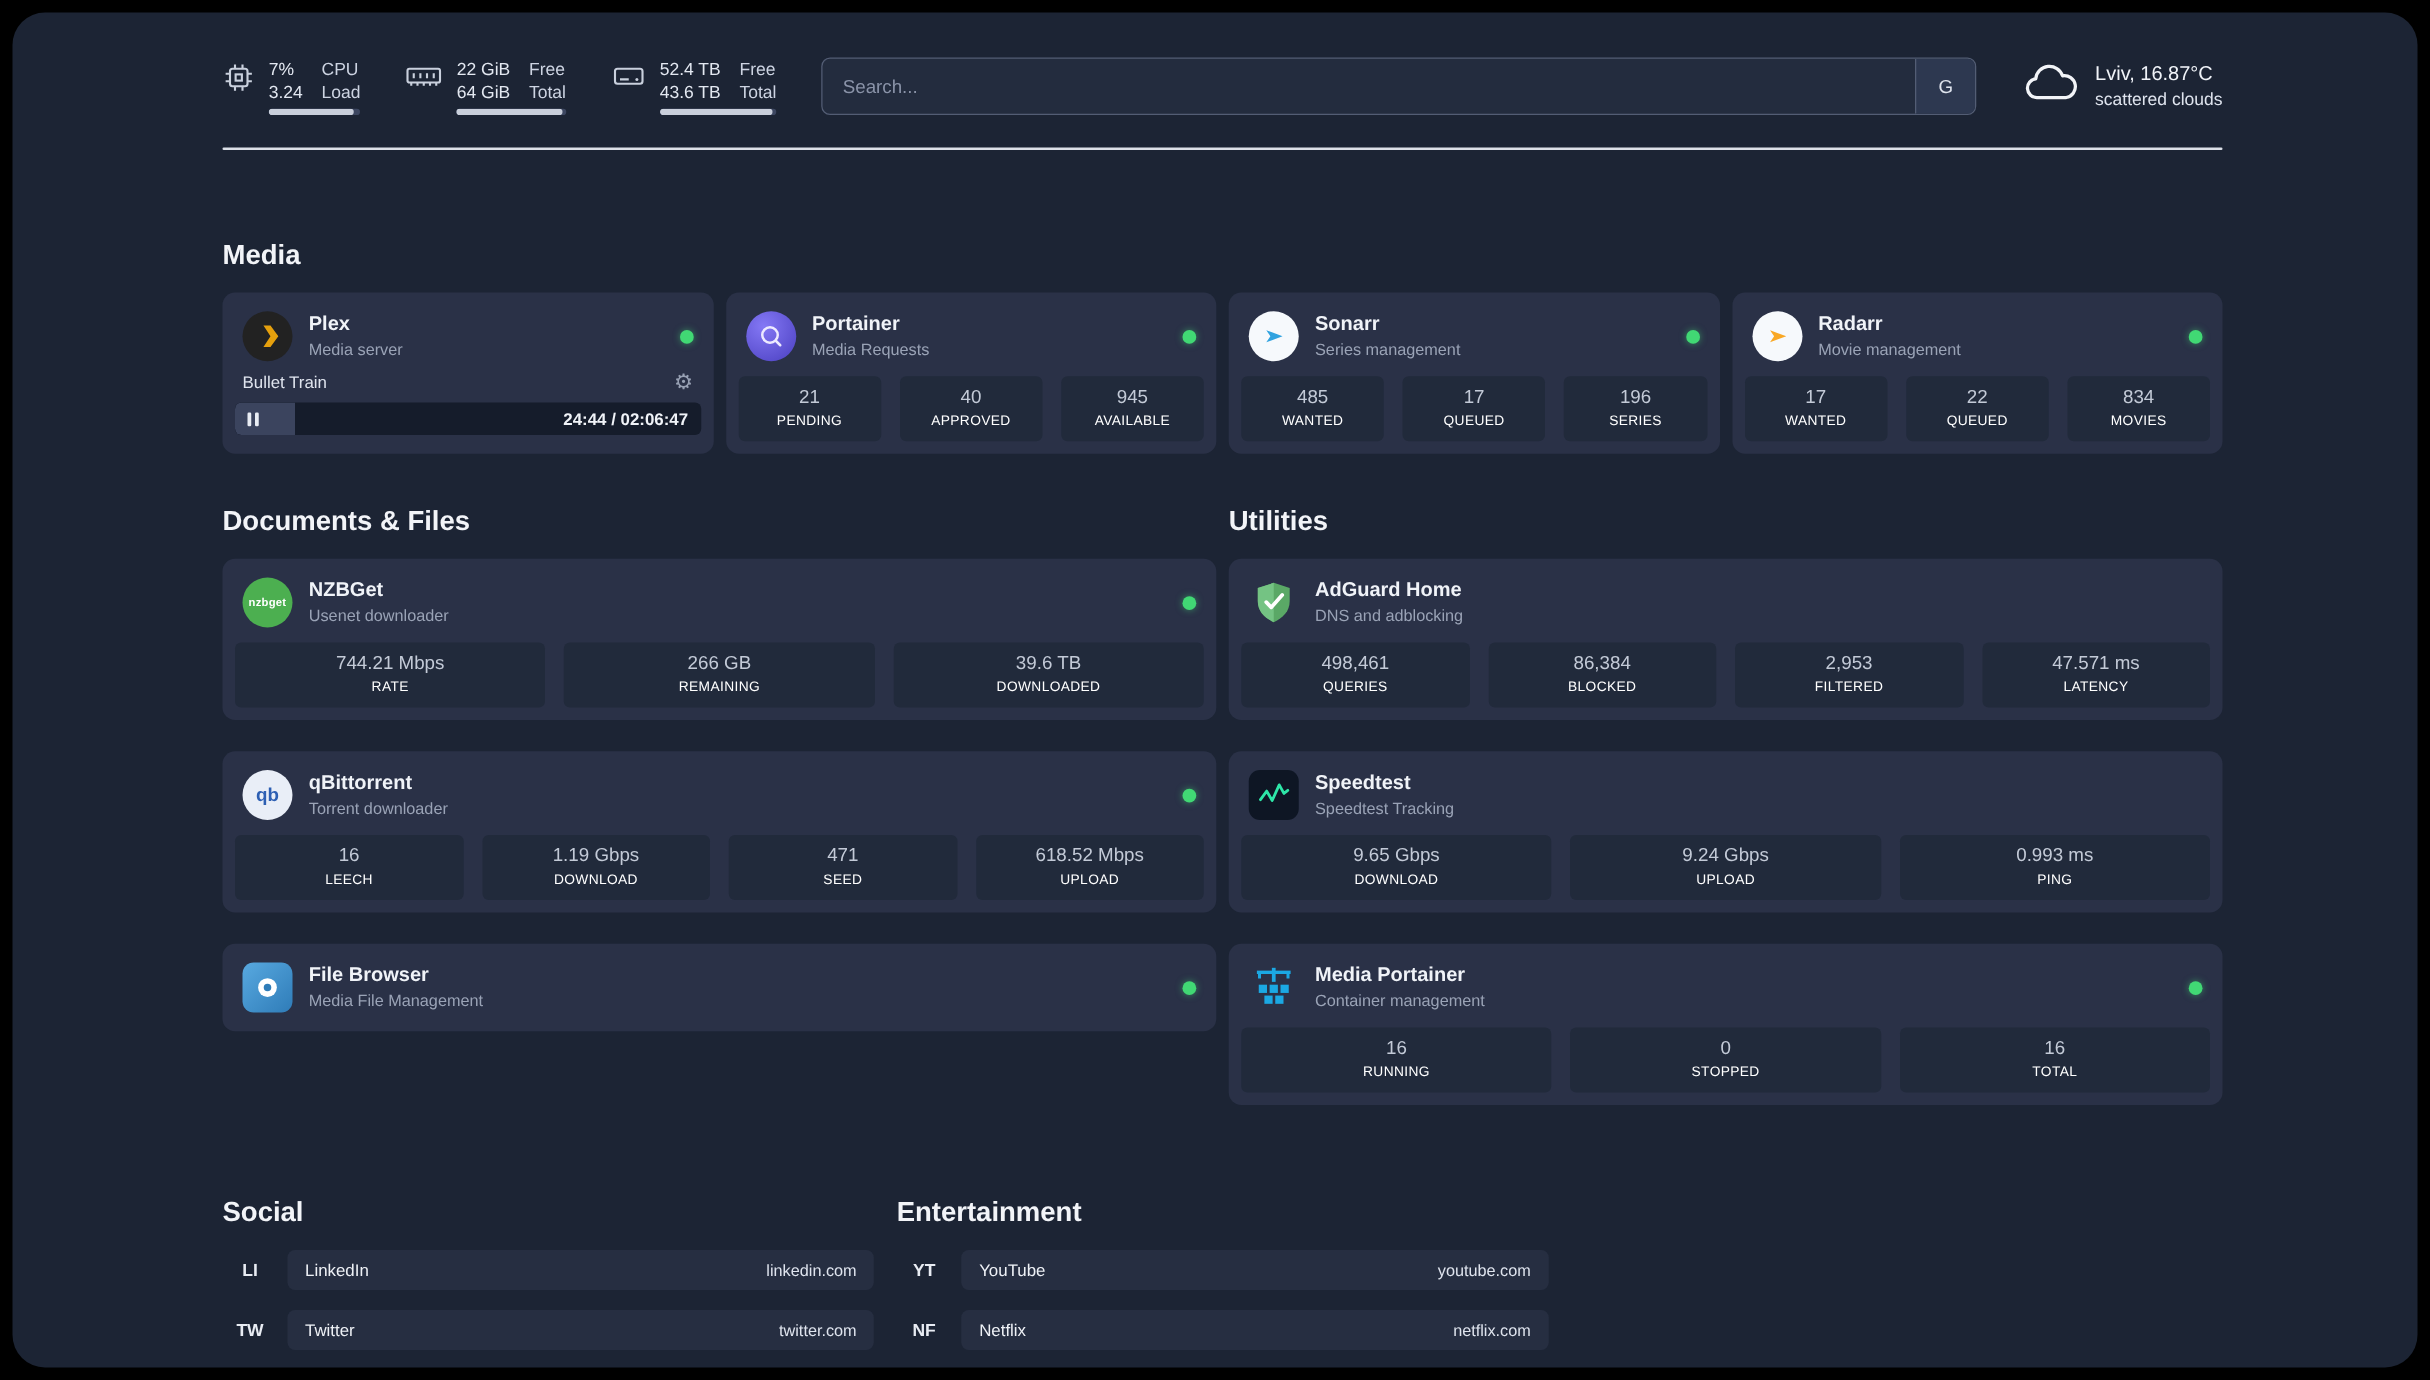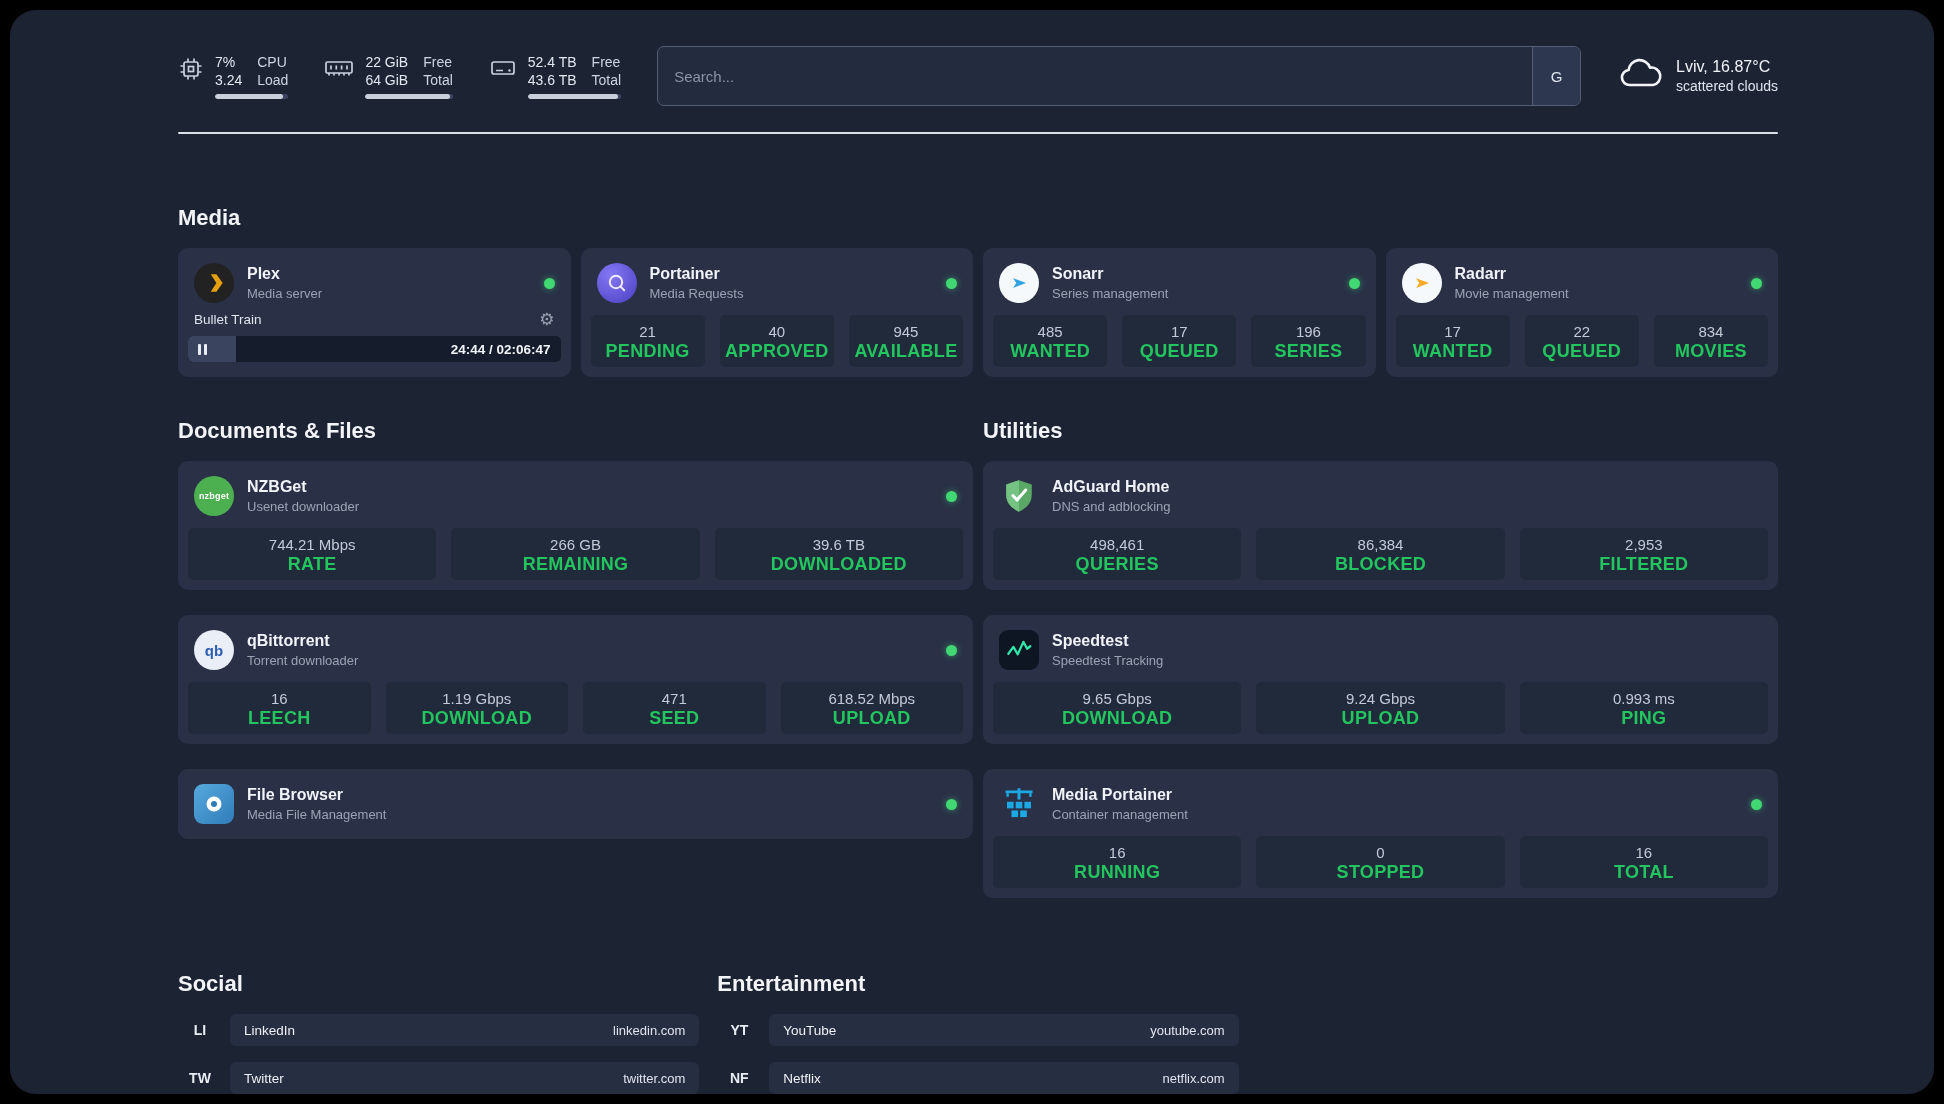--- a/index.html
+++ b/index.html
@@ -11,21 +11,21 @@
   
   .topbar { display:flex; align-items:center; gap:36px; }
   .sys-metric { display:flex; gap:11px; align-items:flex-start; }
   .sys-icon { margin-top:3px; display:block; }
   .sys-cols { display:flex; gap:15px; }
   .sys-nums div { font-size:14px; color:#e3e8f1; line-height:18px; }
   .sys-labels div { font-size:14px; color:#cdd4e2; line-height:18px; }
   .sys-bar { margin-top:5px; height:5px; border-radius:3px; background:#3c4660; overflow:hidden; }
   .sys-fill { height:100%; background:#c9cfdb; border-radius:3px; }
 
-  .search { flex:1; height:60px; border:1px solid #535d74; border-radius:7px; background:#232c3e; display:flex; align-items:center; overflow:hidden;gap:42px; }
+  .search { flex:1; height:46px; border:1px solid #535d74; border-radius:7px; background:#232c3e; display:flex; align-items:center; overflow:hidden;gap:42px; }
   .search-input { flex:1; height:100%; background:transparent; border:none; outline:none; padding:0 16px; font-size:15px; color:#e6eaf2; font-family:"Liberation Sans",sans-serif; }
   .search-input::placeholder { color:#8a93a8; }
   .search-engine { width:48px; height:100%; background:#2d3850; border-left:1px solid #535d74; display:flex; align-items:center; justify-content:center; font-size:15px; color:#dfe4ee; cursor:pointer; }
 
   .weather { display:flex; align-items:center; gap:13px; }
   .weather-loc { font-size:16px; color:#f0f3f8; line-height:20px; }
   .weather-cond { font-size:14px; color:#dfe4ee; line-height:19px; }
 
   .divider { margin-top:26px; height:2px; background:#dce0e8; border-radius:1px; }
 
@@ -44,21 +44,21 @@
   .app-icon { width:40px; height:40px; flex:none; display:flex; align-items:center; justify-content:center; }
   .icon-circle { border-radius:50%; overflow:hidden; }
   .icon-square { border-radius:9px; overflow:hidden; }
   .app-name { font-size:16px; font-weight:600; color:#f0f3f8; line-height:20px; }
   .app-sub { font-size:13px; color:#9aa3b6; line-height:17px; margin-top:1px; }
   .dot { margin-left:auto; width:11px; height:11px; border-radius:50%; background:var(--status-online,#41d874); box-shadow:0 0 6px rgba(65,216,116,.55); flex:none; }
 
   .stats { display:flex; gap:15px; }
   .stat { flex:1; background:#212a3b; border-radius:5px; text-align:center; padding:8px 4px 9px; }
   .stat-value { font-size:15px; color:#c3cad7; line-height:18px; }
-  .stat-label { font-size:18px; font-weight:700; color:#22c55e; letter-spacing:.3px; margin-top:3px; line-height:14px; }
+  .stat-label { font-size:11px; font-weight:400; color:#ffffff; letter-spacing:.3px; margin-top:3px; line-height:14px; }
 
   
   .now-row { display:flex; align-items:center; padding:0 6px 8px; }
   .now-title { font-size:13.5px; color:#dfe4ee; }
   .gear { margin-left:auto; font-size:17px; color:#97a0b3; cursor:pointer; line-height:1; }
   .media-bar { height:26px; background:#151c2b; border-radius:5px; position:relative; display:flex; align-items:center; overflow:hidden; }
   .media-fill { position:absolute; left:0; top:0; bottom:0; background:#3b445e; border-radius:5px 0 0 5px; }
   .pause { position:relative; margin-left:10px; display:flex; gap:3px; cursor:pointer; }
   .pause i { display:block; width:3px; height:11px; background:#e9edf4; border-radius:1px; }
   .media-time { position:relative; margin-left:auto; padding-right:10px; font-size:13.5px; font-weight:600; color:#f0f3f8; }
@@ -406,20 +406,24 @@
                 <div class="stat-label">QUERIES</div>
               </div>
               <div class="stat">
                 <div class="stat-value">86,384</div>
                 <div class="stat-label">BLOCKED</div>
               </div>
               <div class="stat">
                 <div class="stat-value">2,953</div>
                 <div class="stat-label">FILTERED</div>
               </div>
+              <div class="stat">
+                <div class="stat-value">47.571 ms</div>
+                <div class="stat-label">LATENCY</div>
+              </div>
             </div>
           </div>
 
           <div class="card">
             <div class="card-head">
               <span class="app-icon icon-square" style="background:#0e1624;">
                 <svg width="30" height="30" viewBox="0 0 24 24" fill="none" stroke="#2ee6a8" stroke-width="1.8" stroke-linecap="round" stroke-linejoin="round">
                   <path d="M3.5 15l4-5.5 3.5 6 4.5-10 3 5.5 2.5-2"></path>
                 </svg>
               </span>

